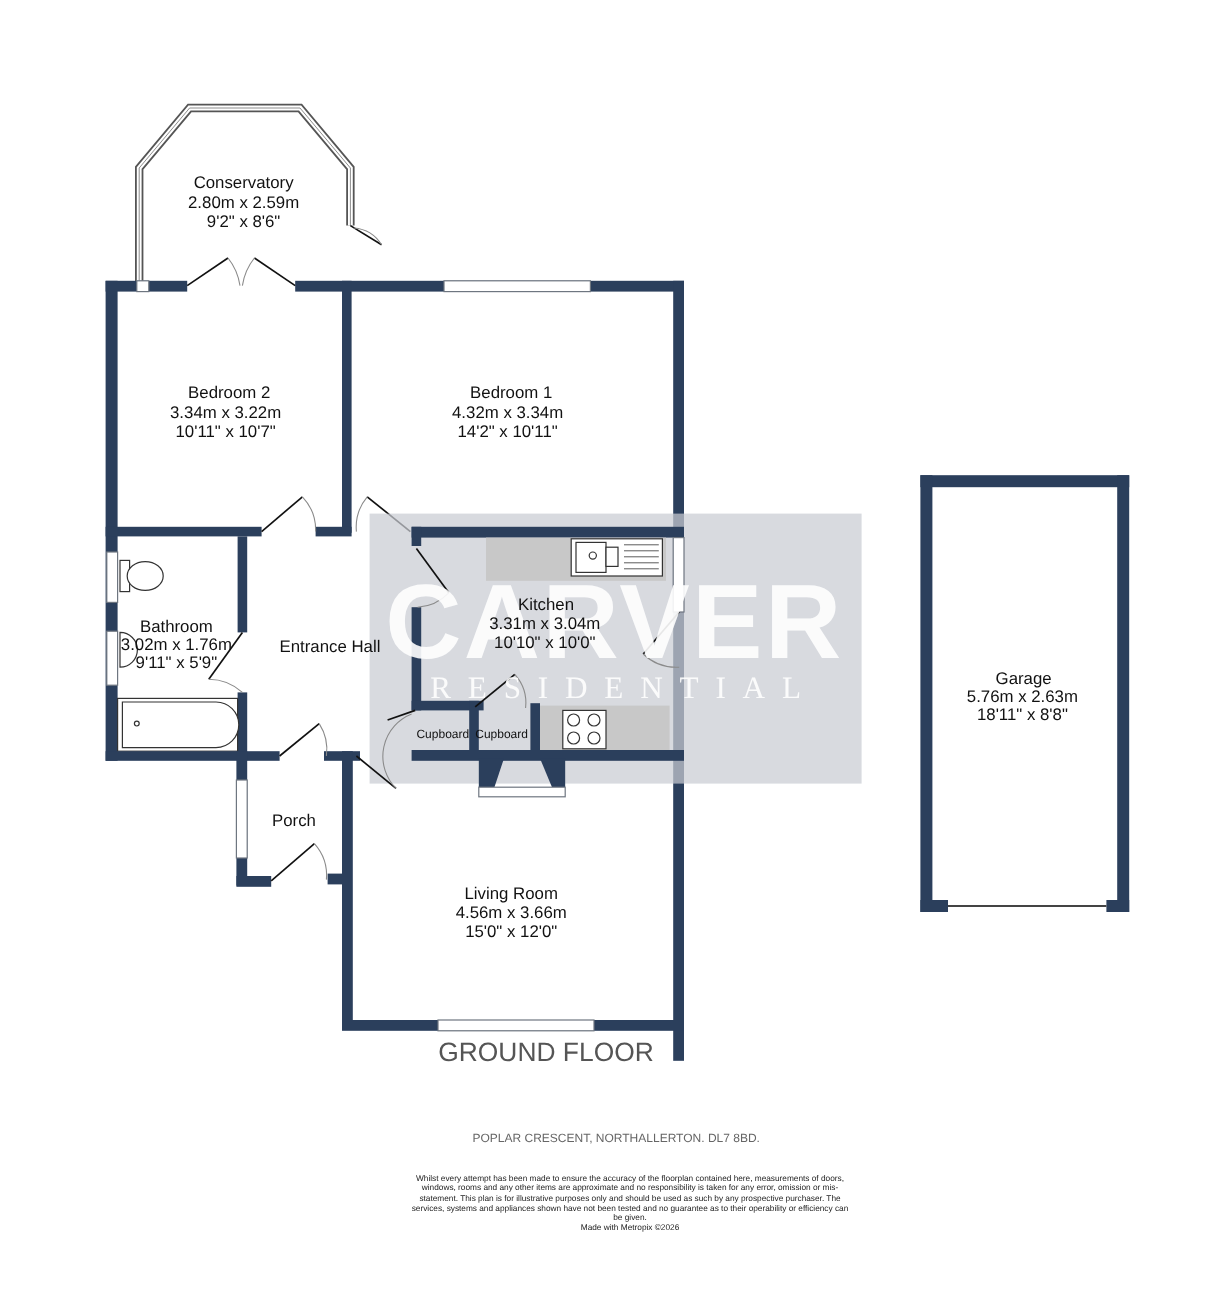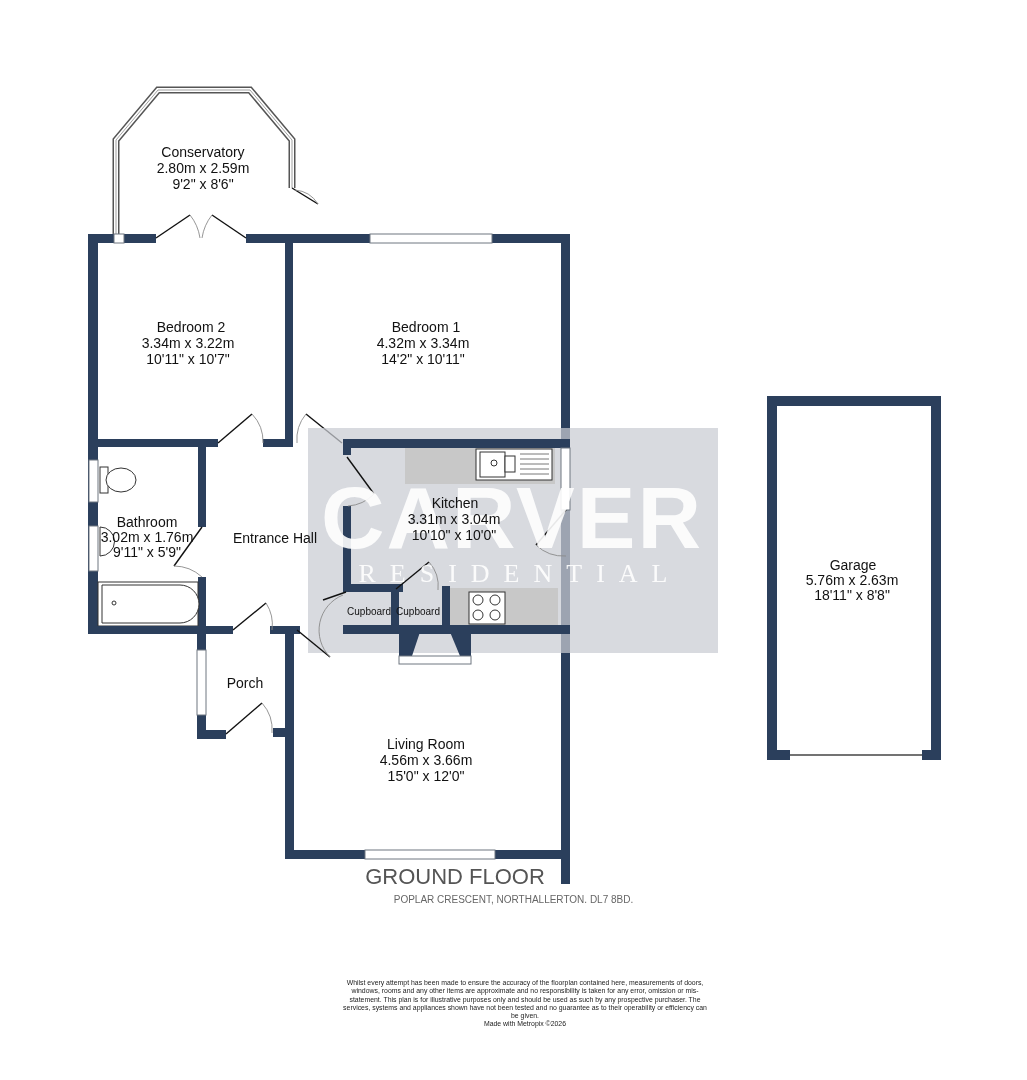--- a/index.html
+++ b/index.html
@@ -10,21 +10,21 @@
   .door { fill:none; stroke:#111; stroke-width:1.4; }
   .arc { fill:none; stroke:#8a8a8a; stroke-width:0.9; }
   .fix { fill:#fff; stroke:#333; stroke-width:1; }
   .counter { fill:#c8c8c8; }
   .room-label { font-family:"Liberation Sans", sans-serif; font-size:14px; fill:#111; text-anchor:middle; }
   .small-label { font-family:"Liberation Sans", sans-serif; font-size:10px; fill:#111; text-anchor:middle; }
   .wm-box { fill:#c9ccd2; opacity:0.72; }
   .wm-big { font-family:"Liberation Sans", sans-serif; font-weight:bold; font-size:88px; fill:#ffffff; opacity:0.9; text-anchor:middle; letter-spacing:2px; }
   .wm-small { font-family:"Liberation Serif", serif; font-size:26px; fill:#ffffff; opacity:0.9; text-anchor:middle; letter-spacing:14px; }
   .floor-title { font-family:"Liberation Sans", sans-serif; font-size:22px; fill:#555; text-anchor:middle; }
-  .address { position:absolute; left:0; width:1027px; top:894px; text-align:center; font-size:10px; color:#666; }
+  .address { position:absolute; left:0; width:1027px; top:944px; text-align:center; font-size:10px; color:#666; }
   .disclaimer { position:absolute; left:340px; width:370px; top:979px; text-align:center; font-size:6.9px; line-height:8.3px; color:#222; }
 </style>
 </head>
 <body>
 
 <svg id="plan" viewBox="0 0 1027 1080" xmlns="http://www.w3.org/2000/svg">
 
   <g>
     <polyline points="116,240 116,140 158,90 250,90 292,140 292,188" fill="none" stroke="#555" stroke-width="7"></polyline>
     <polyline points="116,240 116,140 158,90 250,90 292,140 292,188" fill="none" stroke="#fff" stroke-width="4"></polyline>

